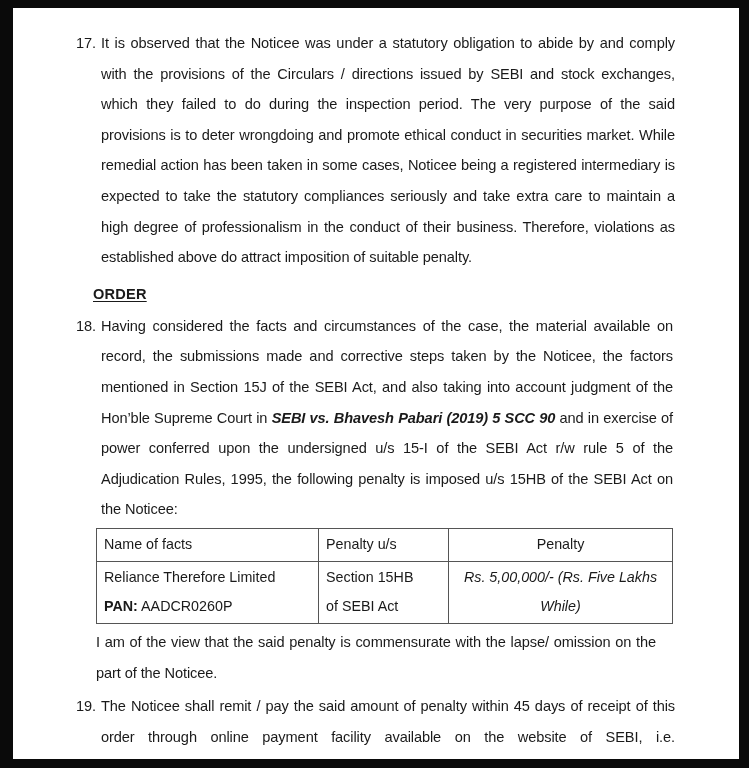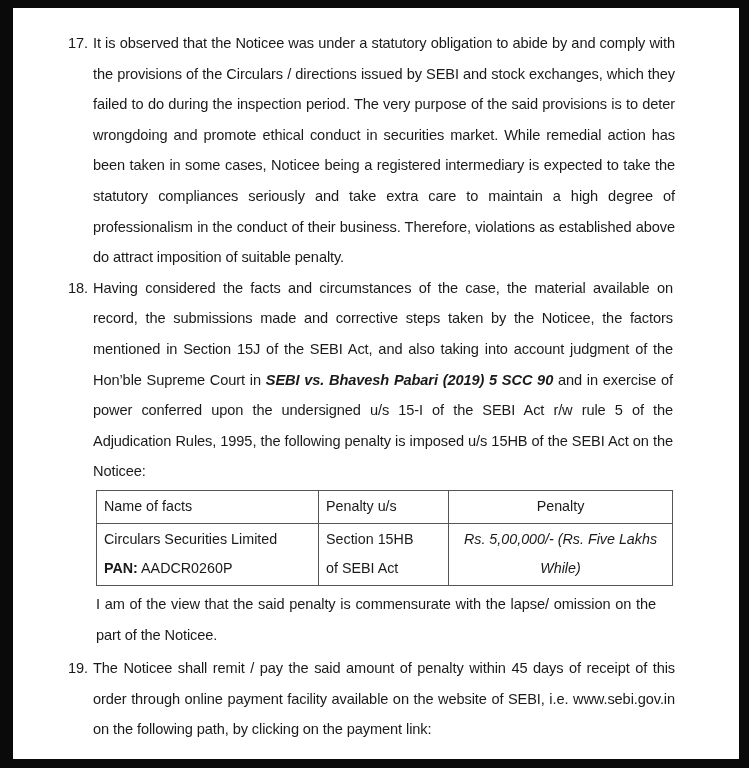--- a/index.html
+++ b/index.html
@@ -37,21 +37,21 @@
     position: absolute;
     left: 0;
     top: 0;
     right: 0;
     padding: 20px 0 0 0;
   }
 
   
   .para {
     position: relative;
-    margin: 0 0 0 0;
+    margin: 0 0 0 8px;
     padding-left: 80px;
     padding-right: 64px;
     text-align: justify;
     font-size: 14.6px;
     line-height: 30.6px;
     letter-spacing: -0.1px;
   }
   .para .num {
     position: absolute;
     left: 55px;
@@ -119,38 +119,41 @@
 <body>
 
 <div id="page-frame">
   <div id="page-sheet">
     <div class="doc-body">
 
       <p class="para">
         <span class="num">17.</span><span>It is observed that the Noticee was under a statutory obligation to abide by and comply with the provisions of the Circulars / directions issued by SEBI and stock exchanges, which they failed to do during the inspection period. The very purpose of the said provisions is to deter wrongdoing and promote ethical conduct in securities market. While remedial action has been taken in some cases, Noticee being a registered intermediary is expected to take the statutory compliances seriously and take extra care to maintain a high degree of professionalism in the conduct of their business. Therefore, violations as established above do attract imposition of suitable penalty.</span>
       </p>
 
+      <div class="heading-order">
+        <span>ORDER</span>
+      </div>
 
       <p class="para tight">
         <span class="num">18.</span><span>Having considered the facts and circumstances of the case, the material available on record, the submissions made and corrective steps taken by the Noticee, the factors mentioned in Section 15J of the SEBI Act, and also taking into account judgment of the Hon’ble Supreme Court in </span><span class="cite">SEBI vs. Bhavesh Pabari (2019) 5 SCC 90</span><span> and in exercise of power conferred upon the undersigned u/s 15-I of the SEBI Act r/w rule 5 of the Adjudication Rules, 1995, the following penalty is imposed u/s 15HB of the SEBI Act on the Noticee:</span>
       </p>
 
       <div class="tbl-wrap">
         <table class="penalty">
           <thead>
             <tr>
               <th class="c-entity">Name of facts</th>
               <th class="c-section">Penalty u/s</th>
               <th class="c-penalty">Penalty</th>
             </tr>
           </thead>
           <tbody>
             <tr>
               <td class="c-entity">
-                <span class="cell-line">Circulars Securities Limited</span>
+                <span class="cell-line">Reliance Therefore Limited</span>
                 <span class="cell-line"><span class="pan-label">PAN:</span> <span>AADCR0260P</span></span>
               </td>
               <td class="c-section">
                 <span class="cell-line">Section 15HB</span>
                 <span class="cell-line">of SEBI Act</span>
               </td>
               <td class="c-penalty">
                 <span class="cell-line">Rs. 5,00,000/- (Rs. Five Lakhs</span>
                 <span class="cell-line">While)</span>
               </td>

